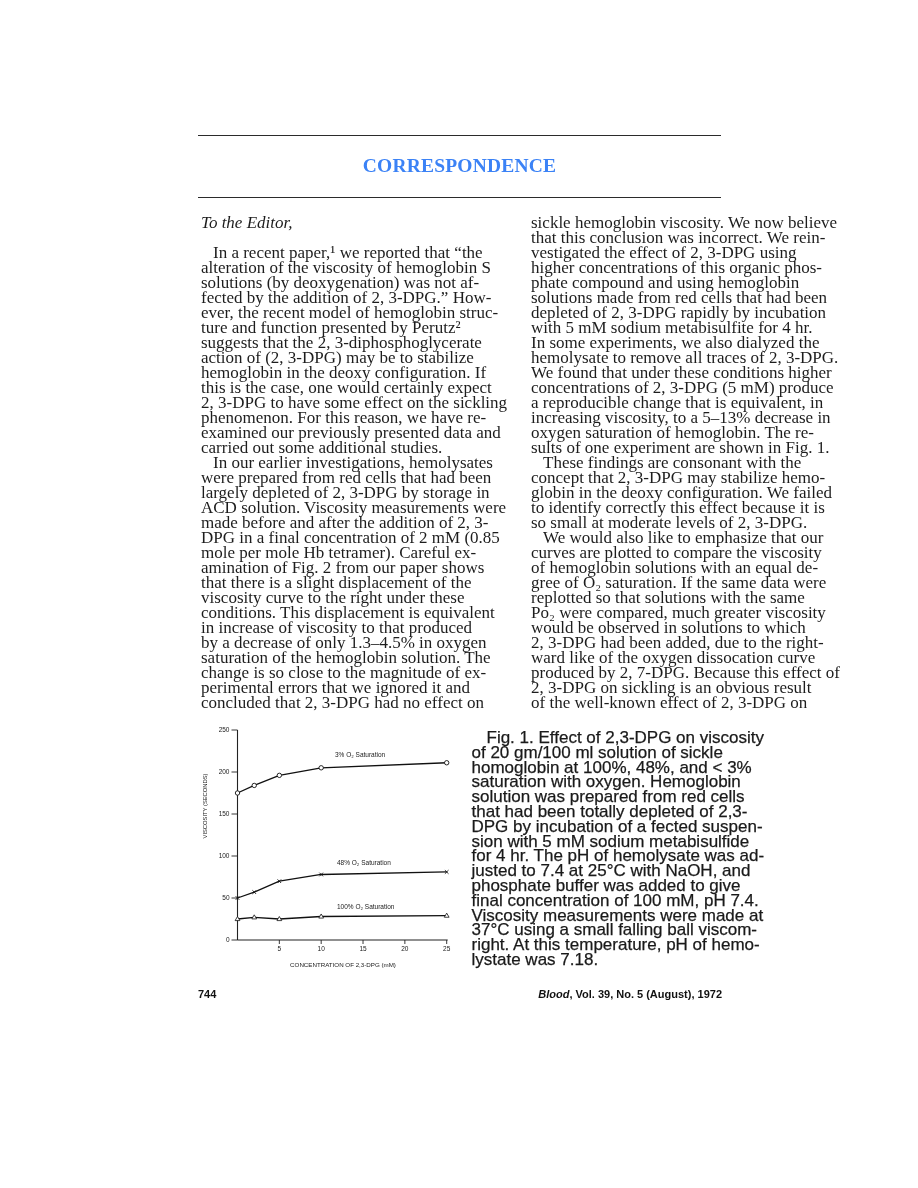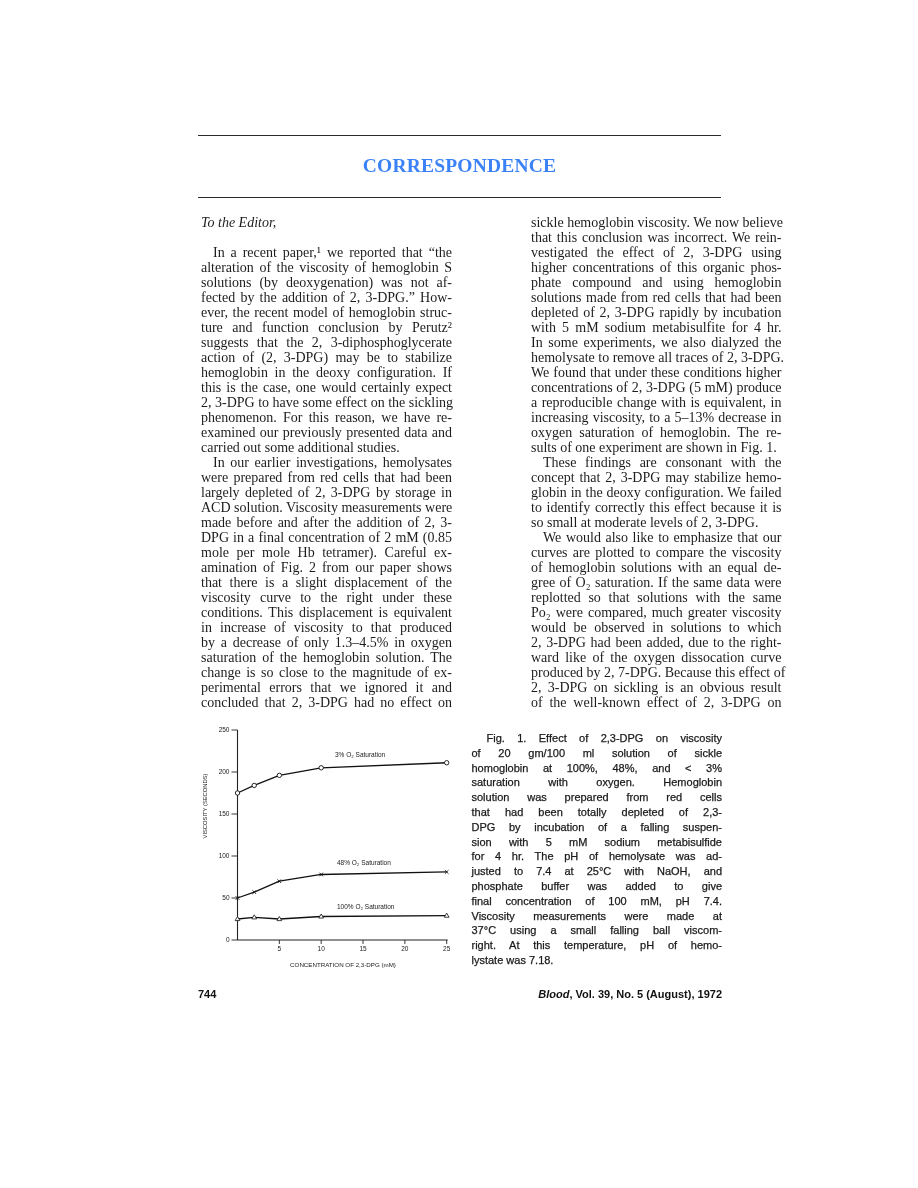--- a/index.html
+++ b/index.html
@@ -10,36 +10,36 @@
   .rule { position:absolute; left:198px; width:523px; height:1.4px; background:#2b2b2b; }
   #rule-top { top:135px; }
   #rule-bottom { top:196.5px; }
   .title {
     position:absolute; left:198px; width:523px; top:155px;
     text-align:center; font-family:"Liberation Serif", serif; font-weight:bold;
     font-size:19.5px; line-height:22px; letter-spacing:0.2px; color:#3b82f6;
   }
   .col {
     position:absolute; top:215px;
-    font-family:"Liberation Serif", serif; font-size:14px; line-height:15px; color:#1d1d1d;
+    font-family:"Liberation Serif", serif; font-size:17px; line-height:15px; color:#1d1d1d;
   }
   .col-left { left:201px; width:251px; }
   .col-right { left:491px; width:250.5px;margin-left:40px; }
   .line {
     display:block; height:15px; white-space:nowrap;
     text-align:justify; text-align-last:justify;
   }
   .line.indent { padding-left:12px; }
   .line.last { text-align-last:left; }
   .salutation { font-style:italic; text-align:left; text-align-last:left; }
   .spacer { height:15px; }
 
   .caption {
     position:absolute; left:471.5px; width:250.5px; top:731px;
-    font-family:"Liberation Sans", sans-serif; font-size:11px; line-height:14.8px;
+    font-family:"Liberation Sans", sans-serif; font-size:17px; line-height:14.8px;
     color:#1a1a1a; -webkit-text-stroke:0.25px #1a1a1a;
   }
   .caption .line { height:14.8px; }
   .caption .line.indent { padding-left:15px; }
 
   #chart-svg { position:absolute; left:195px; top:720px; width:270px; height:260px; overflow:visible; }
   #chart-svg text { font-family:"Liberation Sans", sans-serif; fill:#1a1a1a; }
 
   .footer {
     position:absolute; left:198px; width:524px; top:986px;
@@ -56,21 +56,21 @@
 <div class="rule" id="rule-bottom"></div>
 
 <div class="col col-left" id="col-left">
   <div class="line salutation">To the Editor,</div>
   <div class="spacer"></div>
 <div class="line indent">In a recent paper,¹ we reported that “the</div>
     <div class="line">alteration of the viscosity of hemoglobin S</div>
     <div class="line">solutions (by deoxygenation) was not af-</div>
     <div class="line">fected by the addition of 2, 3-DPG.” How-</div>
     <div class="line">ever, the recent model of hemoglobin struc-</div>
-    <div class="line">ture and function conclusion by Perutz²</div>
+    <div class="line">ture and function presented by Perutz²</div>
     <div class="line">suggests that the 2, 3-diphosphoglycerate</div>
     <div class="line">action of (2, 3-DPG) may be to stabilize</div>
     <div class="line">hemoglobin in the deoxy configuration. If</div>
     <div class="line">this is the case, one would certainly expect</div>
     <div class="line">2, 3-DPG to have some effect on the sickling</div>
     <div class="line">phenomenon. For this reason, we have re-</div>
     <div class="line">examined our previously presented data and</div>
     <div class="line last">carried out some additional studies.</div>
     <div class="line indent">In our earlier investigations, hemolysates</div>
     <div class="line">were prepared from red cells that had been</div>
@@ -97,21 +97,21 @@
     <div class="line">vestigated the effect of 2, 3-DPG using</div>
     <div class="line">higher concentrations of this organic phos-</div>
     <div class="line">phate compound and using hemoglobin</div>
     <div class="line">solutions made from red cells that had been</div>
     <div class="line">depleted of 2, 3-DPG rapidly by incubation</div>
     <div class="line">with 5 mM sodium metabisulfite for 4 hr.</div>
     <div class="line">In some experiments, we also dialyzed the</div>
     <div class="line">hemolysate to remove all traces of 2, 3-DPG.</div>
     <div class="line">We found that under these conditions higher</div>
     <div class="line">concentrations of 2, 3-DPG (5 mM) produce</div>
-    <div class="line">a reproducible change with is equivalent, in</div>
+    <div class="line">a reproducible change that is equivalent, in</div>
     <div class="line">increasing viscosity, to a 5–13% decrease in</div>
     <div class="line">oxygen saturation of hemoglobin. The re-</div>
     <div class="line last">sults of one experiment are shown in Fig. 1.</div>
     <div class="line indent">These findings are consonant with the</div>
     <div class="line">concept that 2, 3-DPG may stabilize hemo-</div>
     <div class="line">globin in the deoxy configuration. We failed</div>
     <div class="line">to identify correctly this effect because it is</div>
     <div class="line last">so small at moderate levels of 2, 3-DPG.</div>
     <div class="line indent">We would also like to emphasize that our</div>
     <div class="line">curves are plotted to compare the viscosity</div>
@@ -177,21 +177,21 @@
     <text x="142" y="189" font-size="6.5">100% O₂ Saturation</text>
   </svg>
 
 <div class="caption" id="caption">
     <div class="line indent">Fig. 1. Effect of 2,3-DPG on viscosity</div>
     <div class="line">of 20 gm/100 ml solution of sickle</div>
     <div class="line">homoglobin at 100%, 48%, and &lt; 3%</div>
     <div class="line">saturation with oxygen. Hemoglobin</div>
     <div class="line">solution was prepared from red cells</div>
     <div class="line">that had been totally depleted of 2,3-</div>
-    <div class="line">DPG by incubation of a falling suspen-</div>
+    <div class="line">DPG by incubation of a fected suspen-</div>
     <div class="line">sion with 5 mM sodium metabisulfide</div>
     <div class="line">for 4 hr. The pH of hemolysate was ad-</div>
     <div class="line">justed to 7.4 at 25°C with NaOH, and</div>
     <div class="line">phosphate buffer was added to give</div>
     <div class="line">final concentration of 100 mM, pH 7.4.</div>
     <div class="line">Viscosity measurements were made at</div>
     <div class="line">37°C using a small falling ball viscom-</div>
     <div class="line">right. At this temperature, pH of hemo-</div>
     <div class="line last">lystate was 7.18.</div>
   </div>

